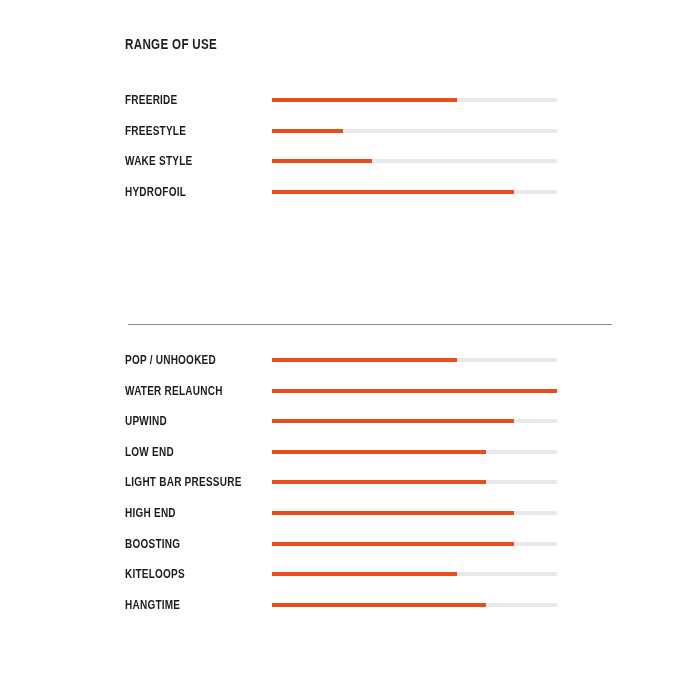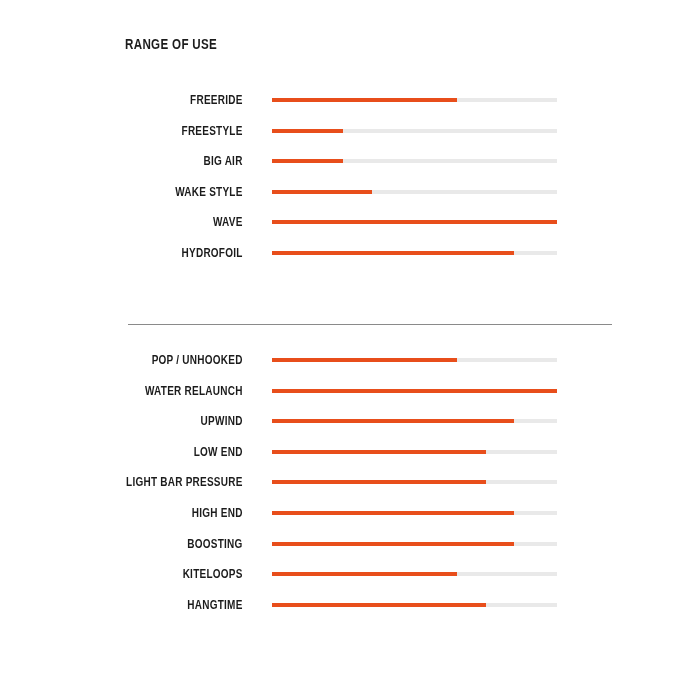--- a/index.html
+++ b/index.html
@@ -33,21 +33,20 @@
     left: 125px;
     width: 432px;
   }
   .section-1 { top: 85px; }
   .section-2 { top: 345px; }
   .row {
     display: flex;
     align-items: center;
     height: 30.55px;
     width: 432px;
-    text-align: right;
   }
   .label {
     display: inline-block;
     width: 147px;
     flex: 0 0 147px;
     font-size: 12.5px;
     font-weight: 700;
     letter-spacing: 0.3px;
     white-space: nowrap;
     transform: scaleX(0.8);
@@ -93,35 +92,23 @@
           <span class="fill" style="width: 65%;"></span>
         </span>
       </div>
       <div class="row">
         <span class="label">FREESTYLE</span>
         <span class="track">
           <span class="fill" style="width: 25%;"></span>
         </span>
       </div>
       <div class="row">
-        <span class="label">BIG AIR</span>
-        <span class="track">
-          <span class="fill" style="width: 25%;"></span>
-        </span>
-      </div>
-      <div class="row">
         <span class="label">WAKE STYLE</span>
         <span class="track">
           <span class="fill" style="width: 35%;"></span>
-        </span>
-      </div>
-      <div class="row">
-        <span class="label">WAVE</span>
-        <span class="track">
-          <span class="fill" style="width: 100%;"></span>
         </span>
       </div>
       <div class="row">
         <span class="label">HYDROFOIL</span>
         <span class="track">
           <span class="fill" style="width: 85%;"></span>
         </span>
       </div>
     </div>
 

